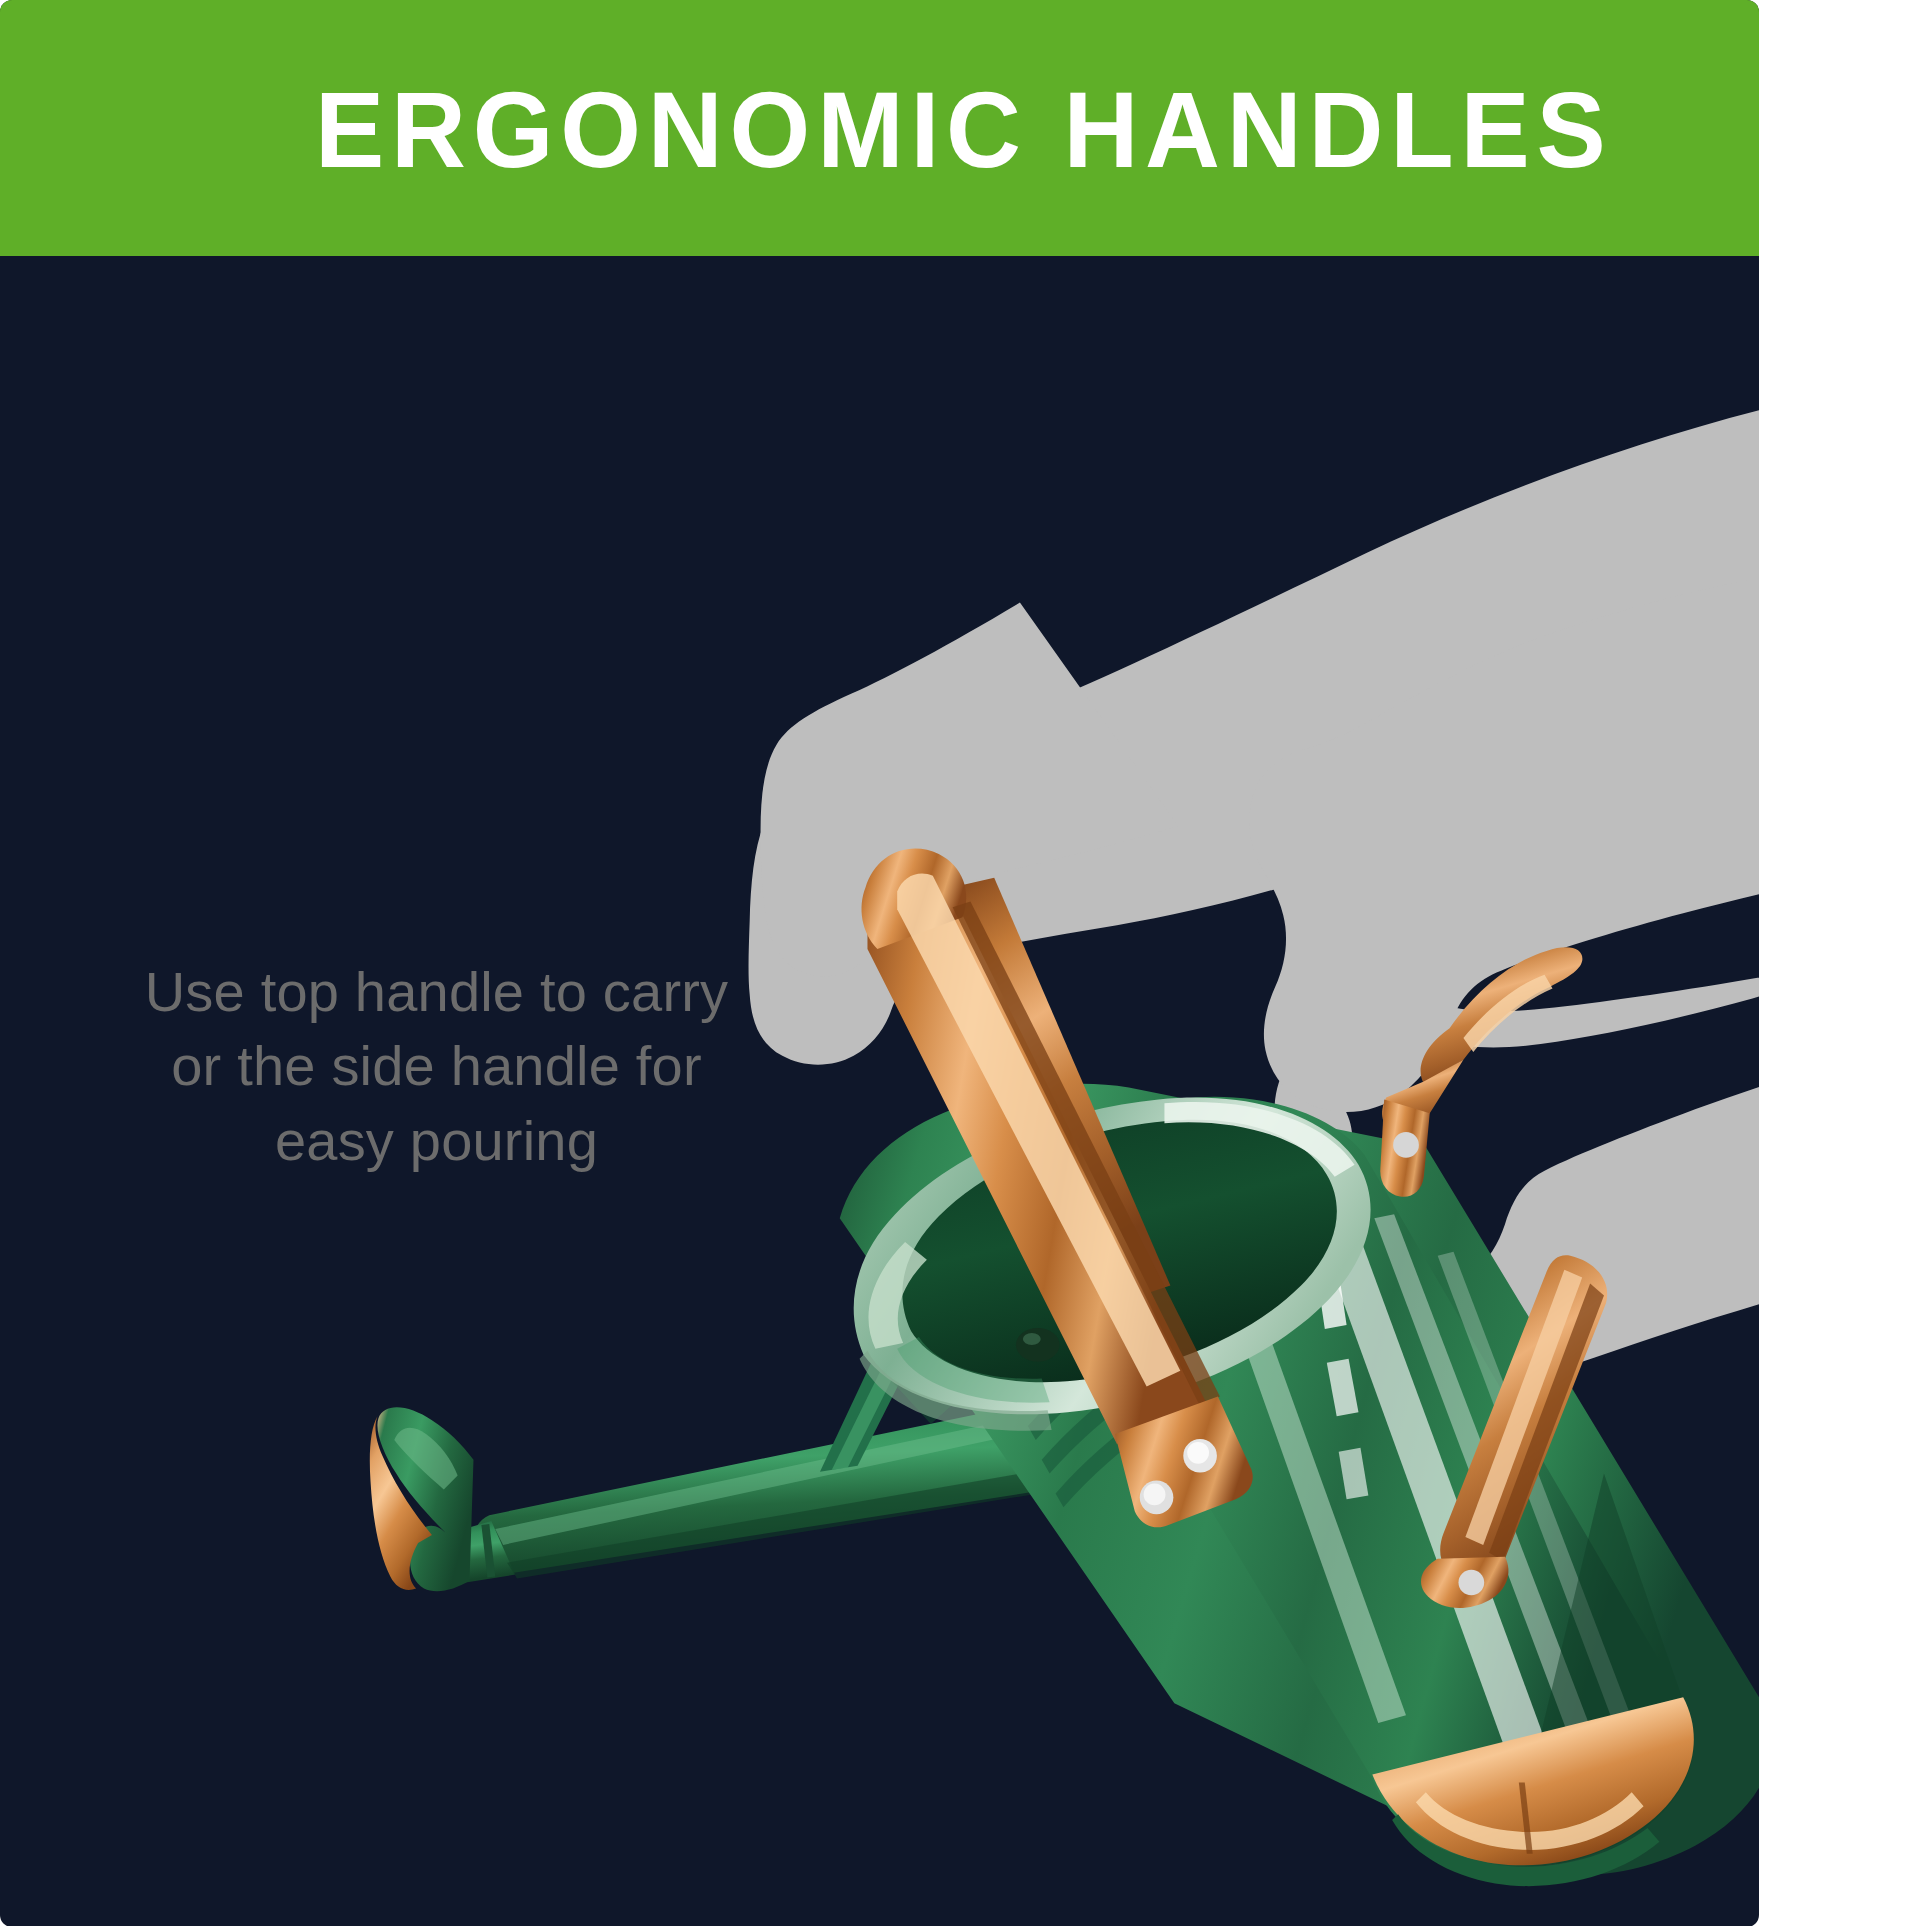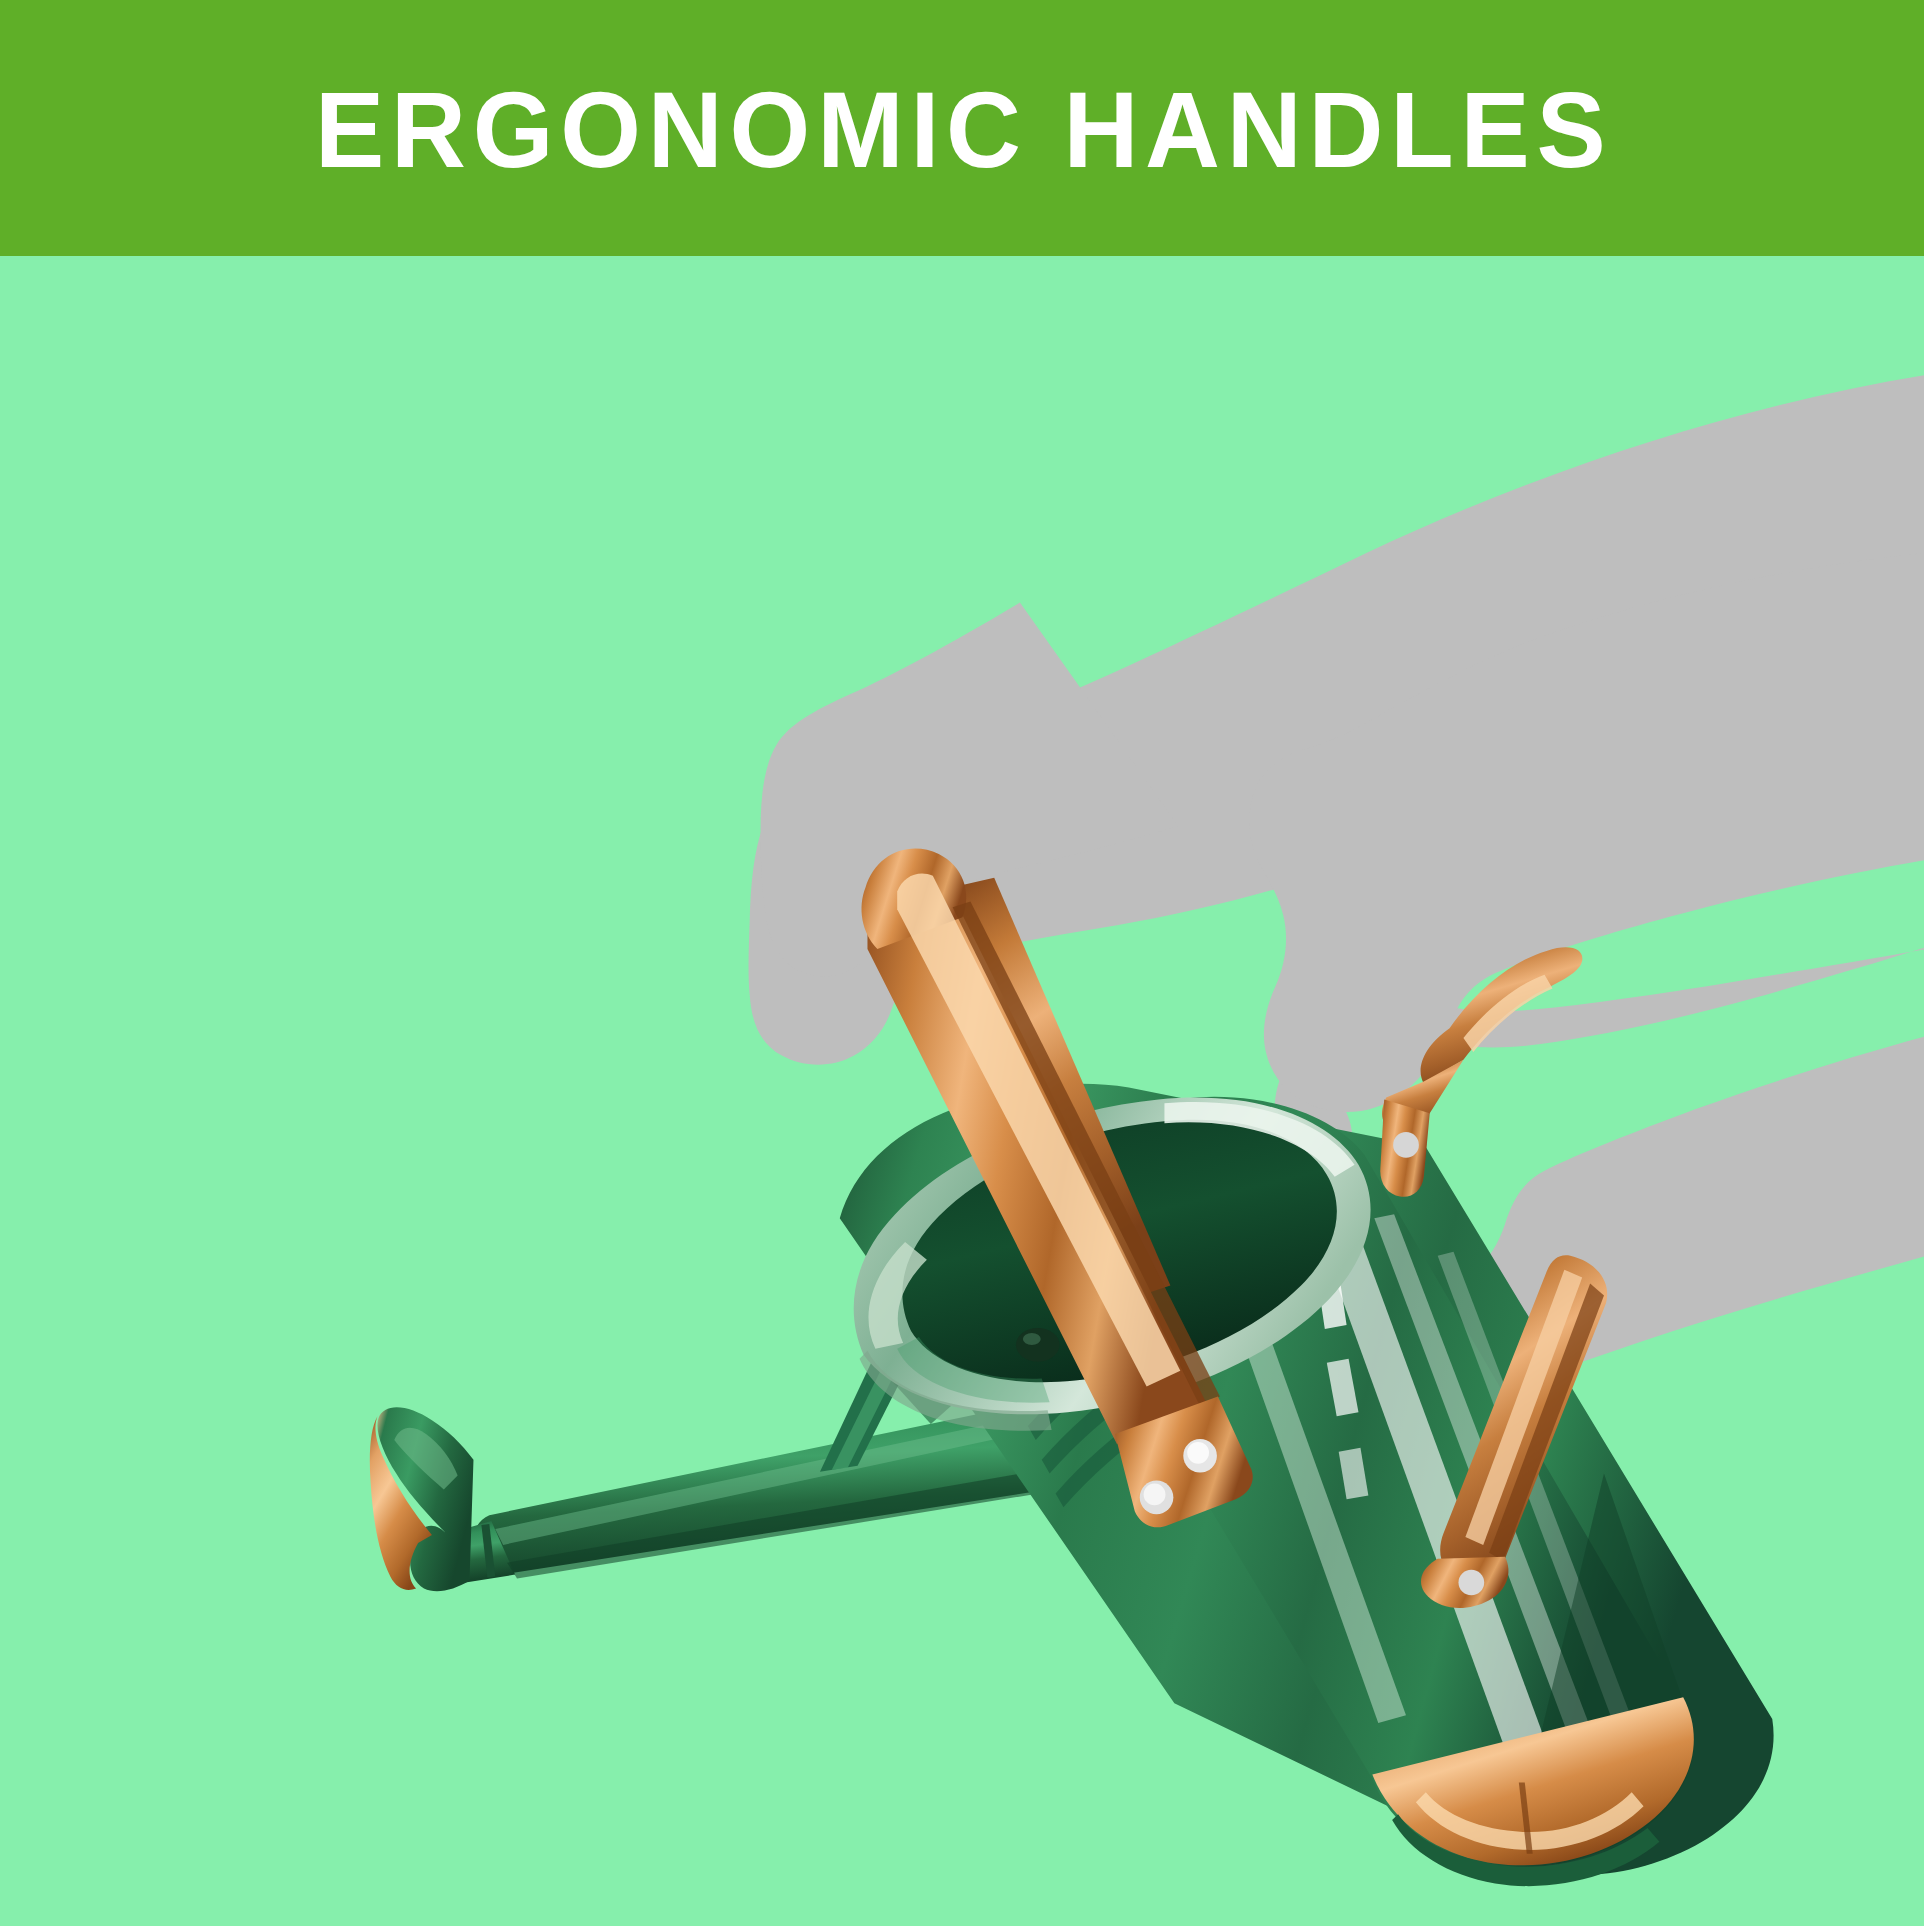--- a/index.html
+++ b/index.html
@@ -6,24 +6,25 @@
   html, body {
     margin: 0;
     padding: 0;
     background: #ffffff;
   }
   body {
     font-family: "Liberation Sans", sans-serif;
   }
   #page {
     position: relative;
-    width: 1924px;
+    width: 1759px;
     height: 1927px;
-    background: #86efac;
+    background: #0f172a;
     overflow: hidden;
+    border-radius: 12px;
   }
 
   
   #header-banner {
     position: absolute;
     left: 0;
     top: 0;
     width: 1927px;
     height: 256px;
     background: #5FAF28;
@@ -72,20 +73,25 @@
 </style>
 </head>
 <body>
 
 <div id="page">
 
   <div id="header-banner" style="background: rgb(95, 175, 40);">
     <div id="header-title" style="color: rgb(255, 255, 255);">ERGONOMIC HANDLES</div>
   </div>
 
+  <div id="caption-block" style="color: rgb(108, 108, 108);">
+    <span class="cap-line">Use top handle to carry</span>
+    <span class="cap-line">or the side handle for</span>
+    <span class="cap-line">easy pouring</span>
+  </div>
 
   <div id="product-stage">
     <svg id="product-svg" viewBox="0 0 1946 1687" xmlns="http://www.w3.org/2000/svg">
       <defs>
 
         <linearGradient id="gBody" x1="0" y1="0" x2="1" y2="0">
           <stop offset="0.00" stop-color="#1B5334"></stop>
           <stop offset="0.07" stop-color="#2B7A4B"></stop>
           <stop offset="0.16" stop-color="#3C9460"></stop>
           <stop offset="0.24" stop-color="#2D8150"></stop>

